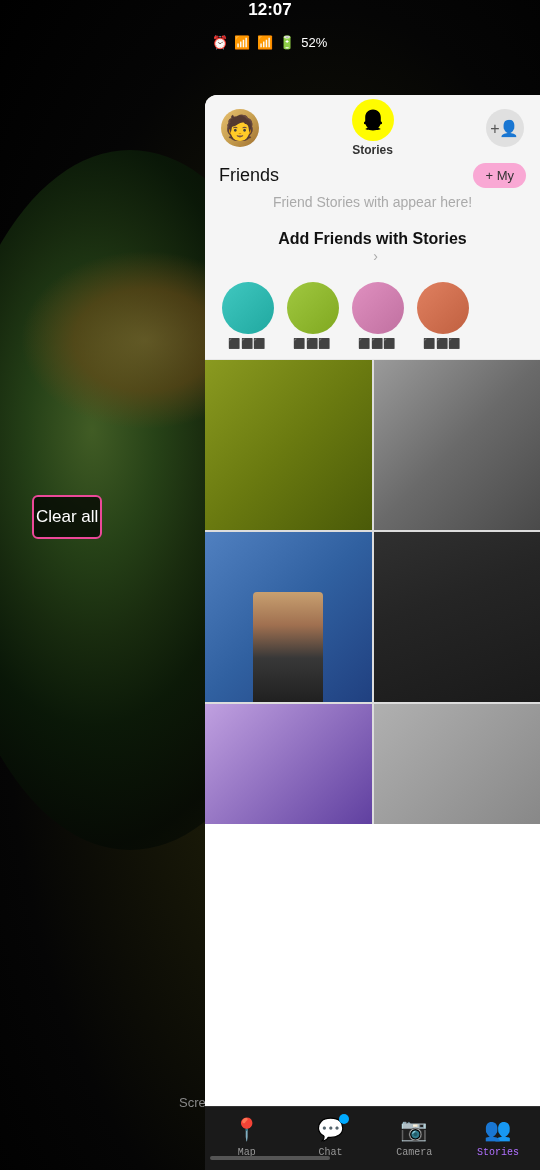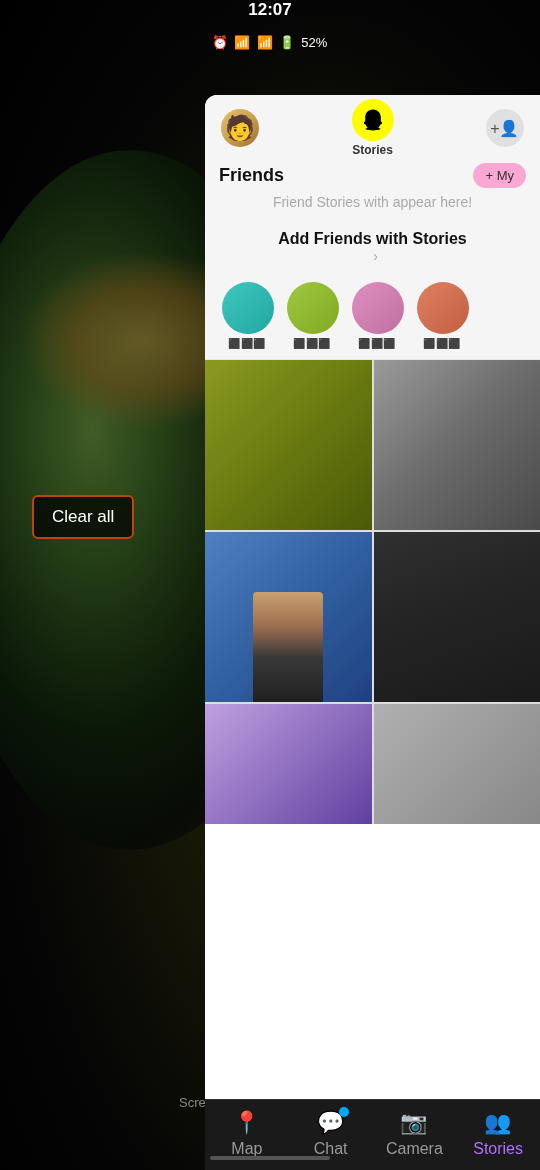--- a/index.html
+++ b/index.html
@@ -69,25 +69,25 @@
       align-items: center;
     }
 
     
     .clear-all-btn {
       position: absolute;
       top: 495px;
       left: 32px;
       z-index: 50;
       background: rgba(0,0,0,0.7);
-      border: 2px solid #c2410c;
+      border: 2px solid #ec4899;
       color: #fff;
       font-size: 17px;
       font-weight: 500;
-      padding: 10px 18px;
+      padding: 10px 2px;
       border-radius: 6px;
       cursor: pointer;
     }
 
     
     .app-panel {
       position: absolute;
       top: 95px;
       left: 205px;
       right: 0;
@@ -160,21 +160,21 @@
       background: #f5f5f5;
     }
     .friends-header {
       display: flex;
       align-items: center;
       justify-content: space-between;
       margin-bottom: 4px;
     }
     .friends-title {
       font-size: 18px;
-      font-weight: 700;
+      font-weight: 400;
       color: #111;
     }
     .my-story-btn {
       background: #f9a8d4;
       border-radius: 20px;
       padding: 5px 12px;
       font-size: 13px;
       color: #333;
       cursor: pointer;
       display: flex;
@@ -290,22 +290,23 @@
       gap: 4px;
       cursor: pointer;
       min-width: 60px;
     }
     .nav-item-icon {
       font-size: 22px;
       color: #999;
     }
     .nav-item-icon.active { color: #b070ff; }
     .nav-item-label {
-      font-size: 16px;
+      font-size: 10px;
       color: #999;
+      font-family: Liberation Mono, monospace;
     }
     .nav-item-label.active { color: #b070ff; }
     .nav-chat-badge {
       position: relative;
     }
     .chat-dot {
       position: absolute;
       top: -3px; right: -5px;
       width: 10px; height: 10px;
       background: #00aaff;

